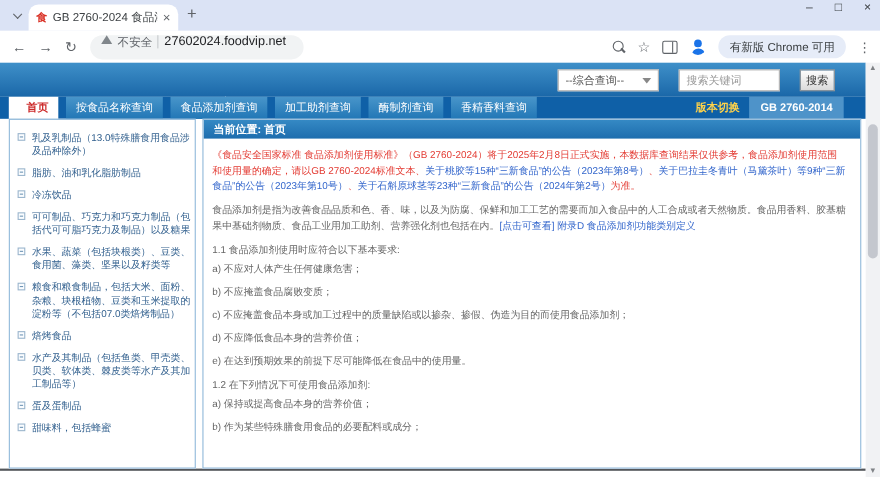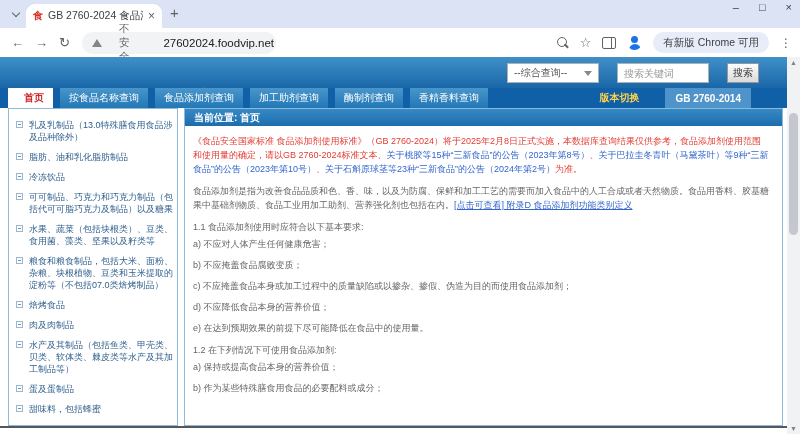--- a/index.html
+++ b/index.html
@@ -20,21 +20,21 @@
   .tab-close { font-size:12px; color:#5f6368; flex:0 0 auto; cursor:pointer; }
   .new-tab { position:absolute; left:170px; top:4px; font-size:15px; color:#5f6368; cursor:pointer; }
   .win-controls { position:absolute; right:8px; top:1px; display:flex; gap:20px; font-size:11px;
     color:#3c4043; align-items:center; }
   .win-controls span { cursor:pointer; }
 
   .toolbar { position:absolute; top:28px; left:0; right:0; height:29px; background:#fff;
     display:flex; align-items:center; }
   .nav-ic { font-size:13px; color:#5f6368; margin-left:11px; cursor:pointer; }
   .addr { height:22px; width:194px; margin-left:12px; background:#f1f3f4; border-radius:11px;
-    display:flex; align-items:center; padding:0 10px; gap:17px; }
+    display:flex; padding:0 10px; gap:5px; }
   .warn-ic { width:0; height:0; border-left:5px solid transparent; border-right:5px solid transparent;
     border-bottom:8px solid #80868b; position:relative; }
   .sec-label { font-size:10.5px; color:#5f6368; }
   .addr-div { width:1px; height:12px; background:#c6c9cc; }
   .url { font-size:11.5px; color:#202124; }
   .tool-right { margin-left:auto; display:flex; align-items:center; gap:11px; padding-right:8px; }
   .mag { position:relative; width:12px; height:12px; cursor:pointer; }
   .mag::before { content:""; position:absolute; width:8px; height:8px; border:1.5px solid #5f6368;
     border-radius:50%; left:0; top:0; }
   .mag::after { content:""; position:absolute; width:5px; height:1.5px; background:#5f6368;
@@ -69,21 +69,21 @@
     color:#333; font-family:inherit; }
   .search-input::placeholder { color:#999; }
   .search-btn { width:32px; height:20px; background:linear-gradient(#fdfdfd,#dadada);
     border:1px solid #979797; font-size:10px; color:#333; cursor:pointer; font-family:inherit; }
 
   .navbar { position:absolute; top:31px; left:0; right:0; height:20px; background:#0f60a7;
     display:flex; align-items:stretch; padding-left:8px; }
   .nav-tab { display:flex; align-items:center; padding:0 9px; margin-right:7px; font-size:10px;
     color:#fff; background:linear-gradient(#4895ca,#2277b6); cursor:pointer; white-space:nowrap; }
   .nav-tab.active { background:#fff; color:#cc2a2a; font-weight:bold;padding-left:16px; }
-  .nav-right { position:absolute; right:36px; top:0; height:20px; display:flex; align-items:center; gap:26px; }
+  .nav-right { position:absolute; right:20px; top:0; height:20px; display:flex; align-items:center; gap:9px; }
   .ver-link { color:#ffd24a; font-size:10px; font-weight:bold; cursor:pointer; white-space:nowrap; }
   .old-ver { height:20px; display:flex; align-items:center; background:#4e93c9; color:#fff;
     font-size:10px; font-weight:bold; padding:0 10px; cursor:pointer; white-space:nowrap; }
 
   .content { position:absolute; top:51px; left:0; right:0; bottom:0; display:flex;
     padding:0 4px 0 8px; gap:6px; }
   .panel-head { height:17px; background:linear-gradient(#3589c4,#1d6dae); color:#fff;
     font-size:10px; font-weight:bold; display:flex; align-items:center; justify-content:center;
     flex:0 0 auto; }
   .sidebar { width:170px; border:1px solid #8fb8da; display:flex; flex-direction:column; background:#fff; }
@@ -93,21 +93,21 @@
   .twisty { position:absolute; left:0; top:2px; width:7px; height:7px; border:1px solid #9cb6cd;
     background:#fbfdff; }
   .twisty::after { content:""; position:absolute; left:1px; right:1px; top:2px; border-top:1px solid #7096b6; }
 
   .main { flex:1; border:1px solid #8fb8da; display:flex; flex-direction:column; background:#fff; overflow:hidden; }
   .main .panel-head { justify-content:flex-start; padding-left:9px; }
   .main-body { flex:1; overflow:hidden; padding:8px 12px 0 8px; font-size:9px; line-height:14px; color:#666; }
   .notice { color:#e33b33; margin-bottom:8px; }
   .lnk { color:#3366cc; cursor:pointer; }
   .intro { margin-bottom:8px; }
-  .intro-link { color:#3366cc; text-decoration:underline; cursor:pointer; }
+  .intro-link { color:#3366cc; cursor:pointer; }
   .sec-title { color:#3366cc; font-size:9.5px; font-weight:normal; margin:2px 0 9px; }
   .rule-title { margin-bottom:4px; }
   .rule-list { list-style:none; margin:0 0 2px; }
   .rule-list li { margin-bottom:8px; line-height:13px; }
 
   
   .scrollbar { position:absolute; top:57px; right:0; width:13px; bottom:0; background:#f1f2f4; }
   .sb-arrow { position:absolute; left:0; width:13px; text-align:center; font-size:7px; color:#808387; cursor:pointer; }
   .sb-up { top:2px; } .sb-down { bottom:2px; }
   .sb-thumb { position:absolute; left:2px; top:56px; width:9px; height:122px; background:#c4c7ce;
@@ -189,21 +189,20 @@
 
       <aside class="sidebar">
         <ul class="cat-list">
           <li><span class="twisty"></span><span>乳及乳制品（13.0特殊膳食用食品涉及品种除外）</span></li>
           <li><span class="twisty"></span><span>脂肪、油和乳化脂肪制品</span></li>
           <li><span class="twisty"></span><span>冷冻饮品</span></li>
           <li><span class="twisty"></span><span>可可制品、巧克力和巧克力制品（包括代可可脂巧克力及制品）以及糖果</span></li>
           <li><span class="twisty"></span><span>水果、蔬菜（包括块根类）、豆类、食用菌、藻类、坚果以及籽类等</span></li>
           <li><span class="twisty"></span><span>粮食和粮食制品，包括大米、面粉、杂粮、块根植物、豆类和玉米提取的淀粉等（不包括07.0类焙烤制品）</span></li>
           <li><span class="twisty"></span><span>焙烤食品</span></li>
-          <li><span class="twisty"></span><span>肉及肉制品</span></li>
           <li><span class="twisty"></span><span>水产及其制品（包括鱼类、甲壳类、贝类、软体类、棘皮类等水产及其加工制品等）</span></li>
           <li><span class="twisty"></span><span>蛋及蛋制品</span></li>
           <li><span class="twisty"></span><span>甜味料，包括蜂蜜</span></li>
 
         </ul>
       </aside>
 
       <section class="main">
         <div class="panel-head">当前位置: 首页</div>
         <div class="main-body">

